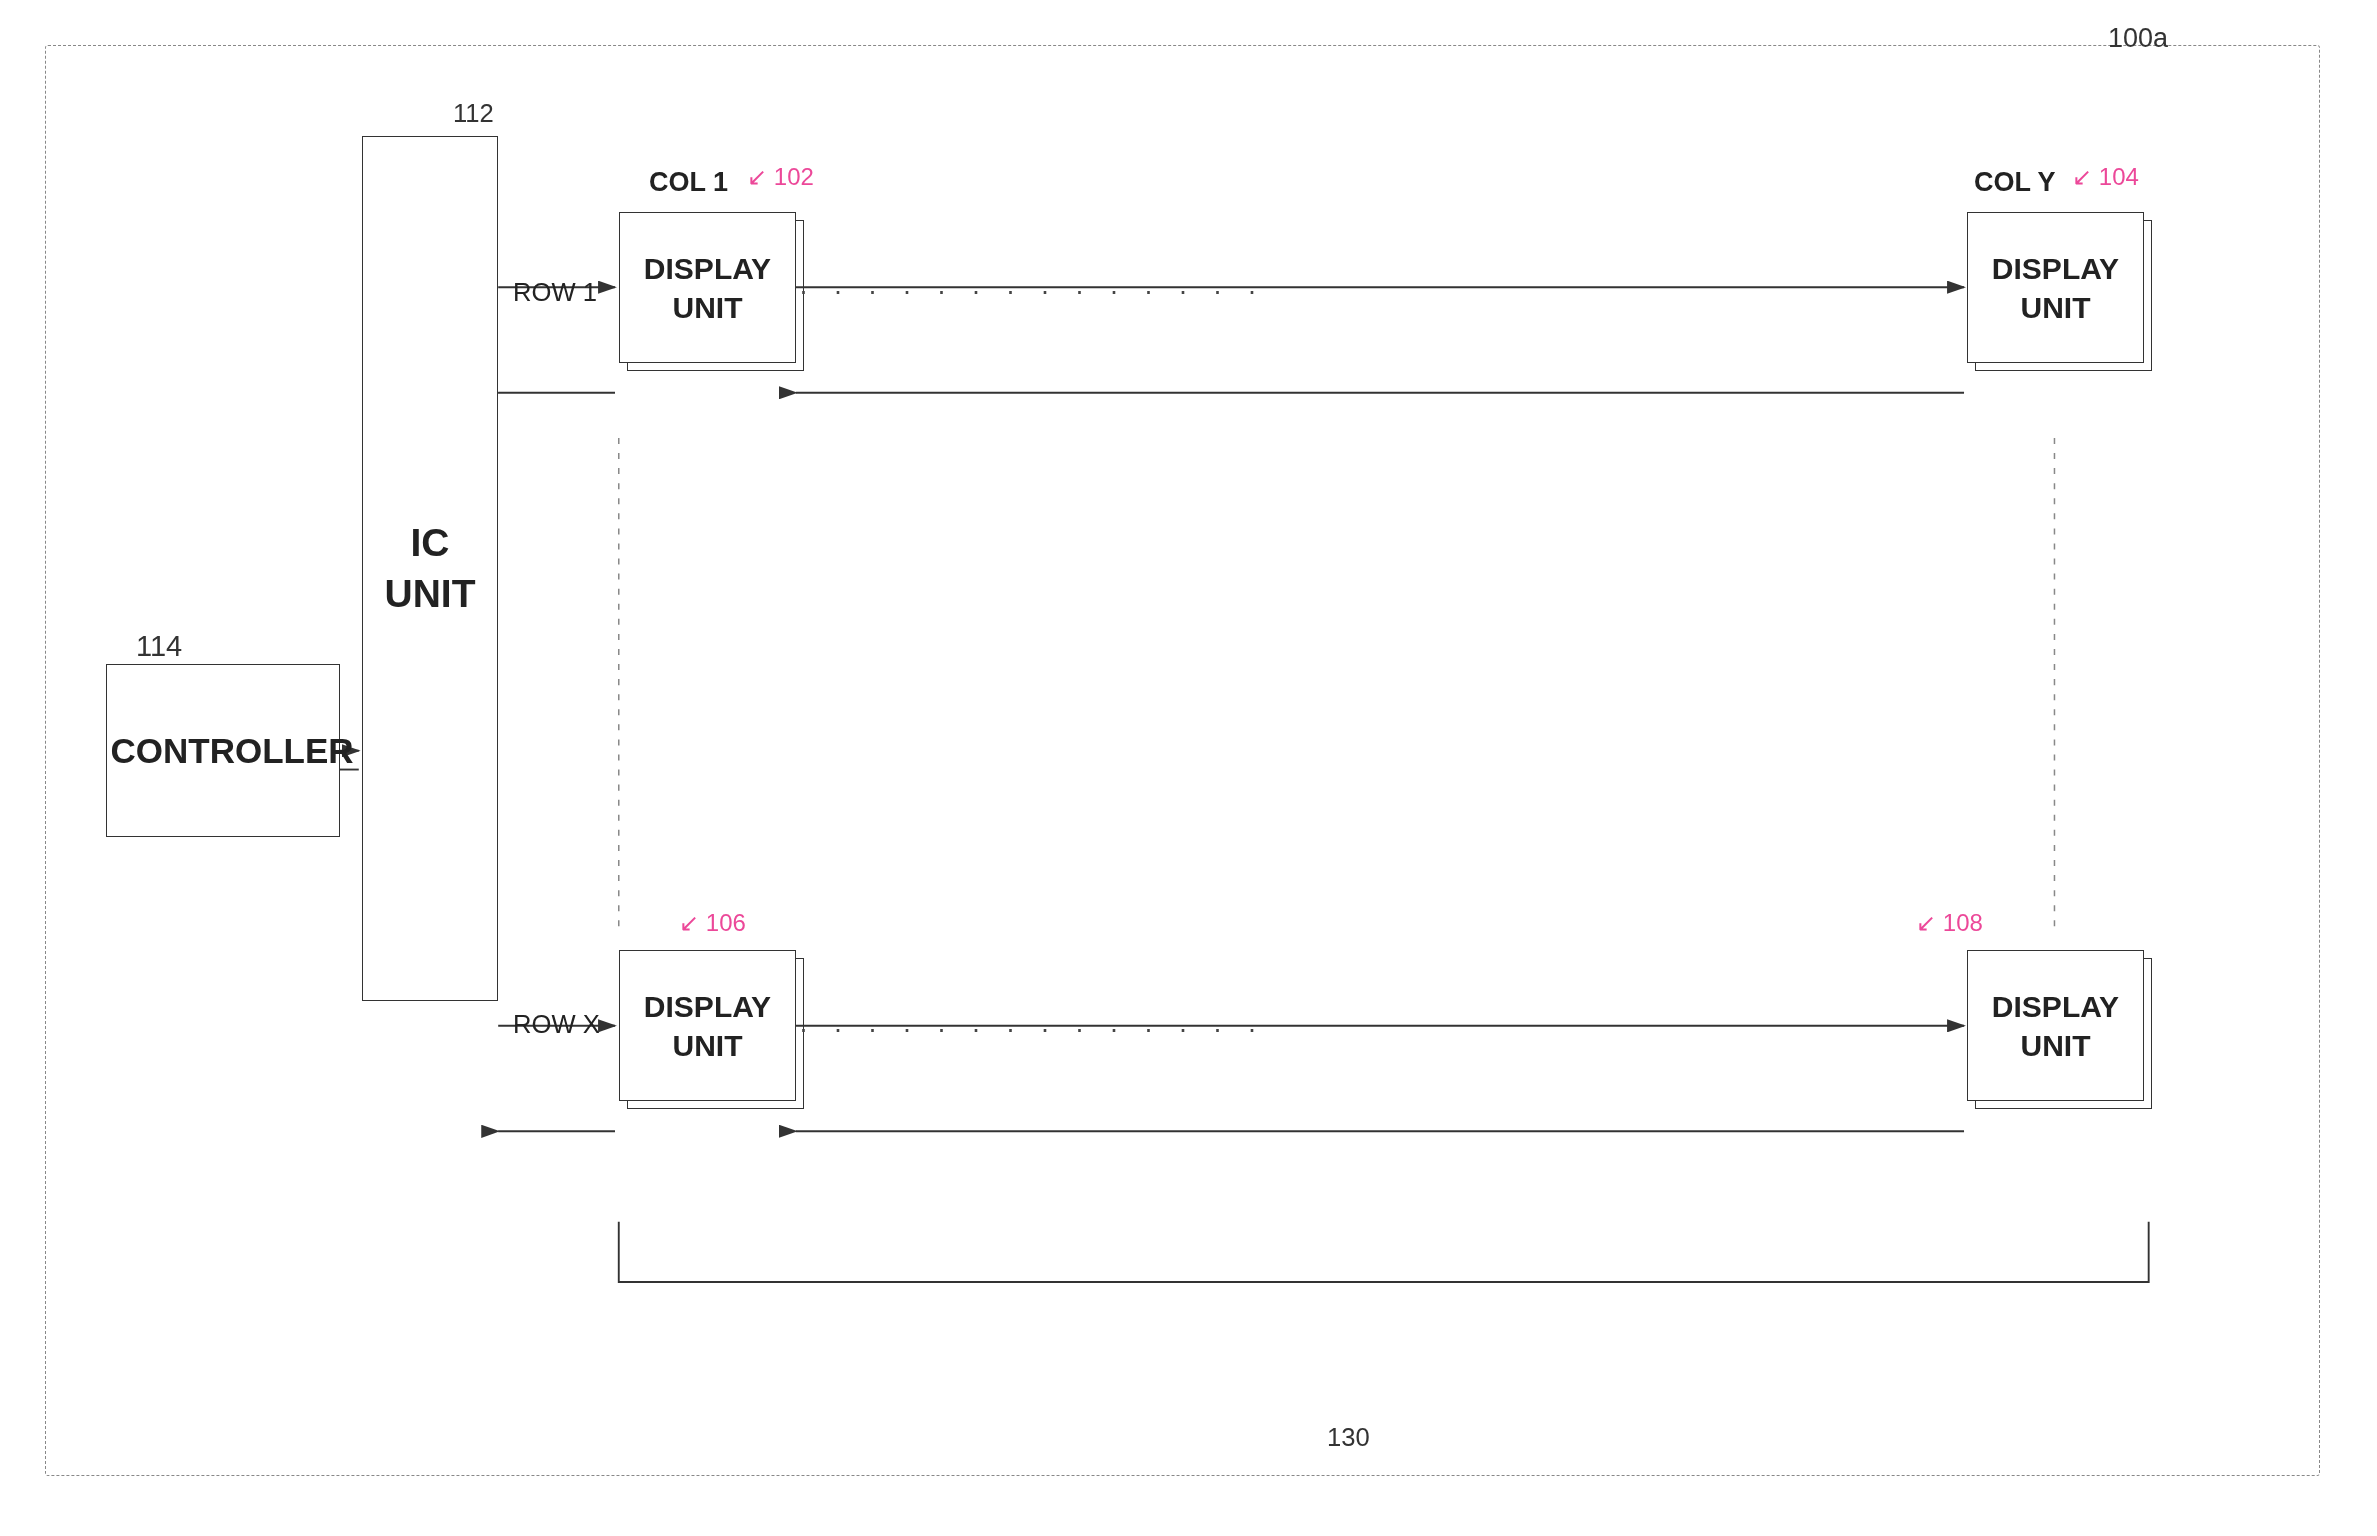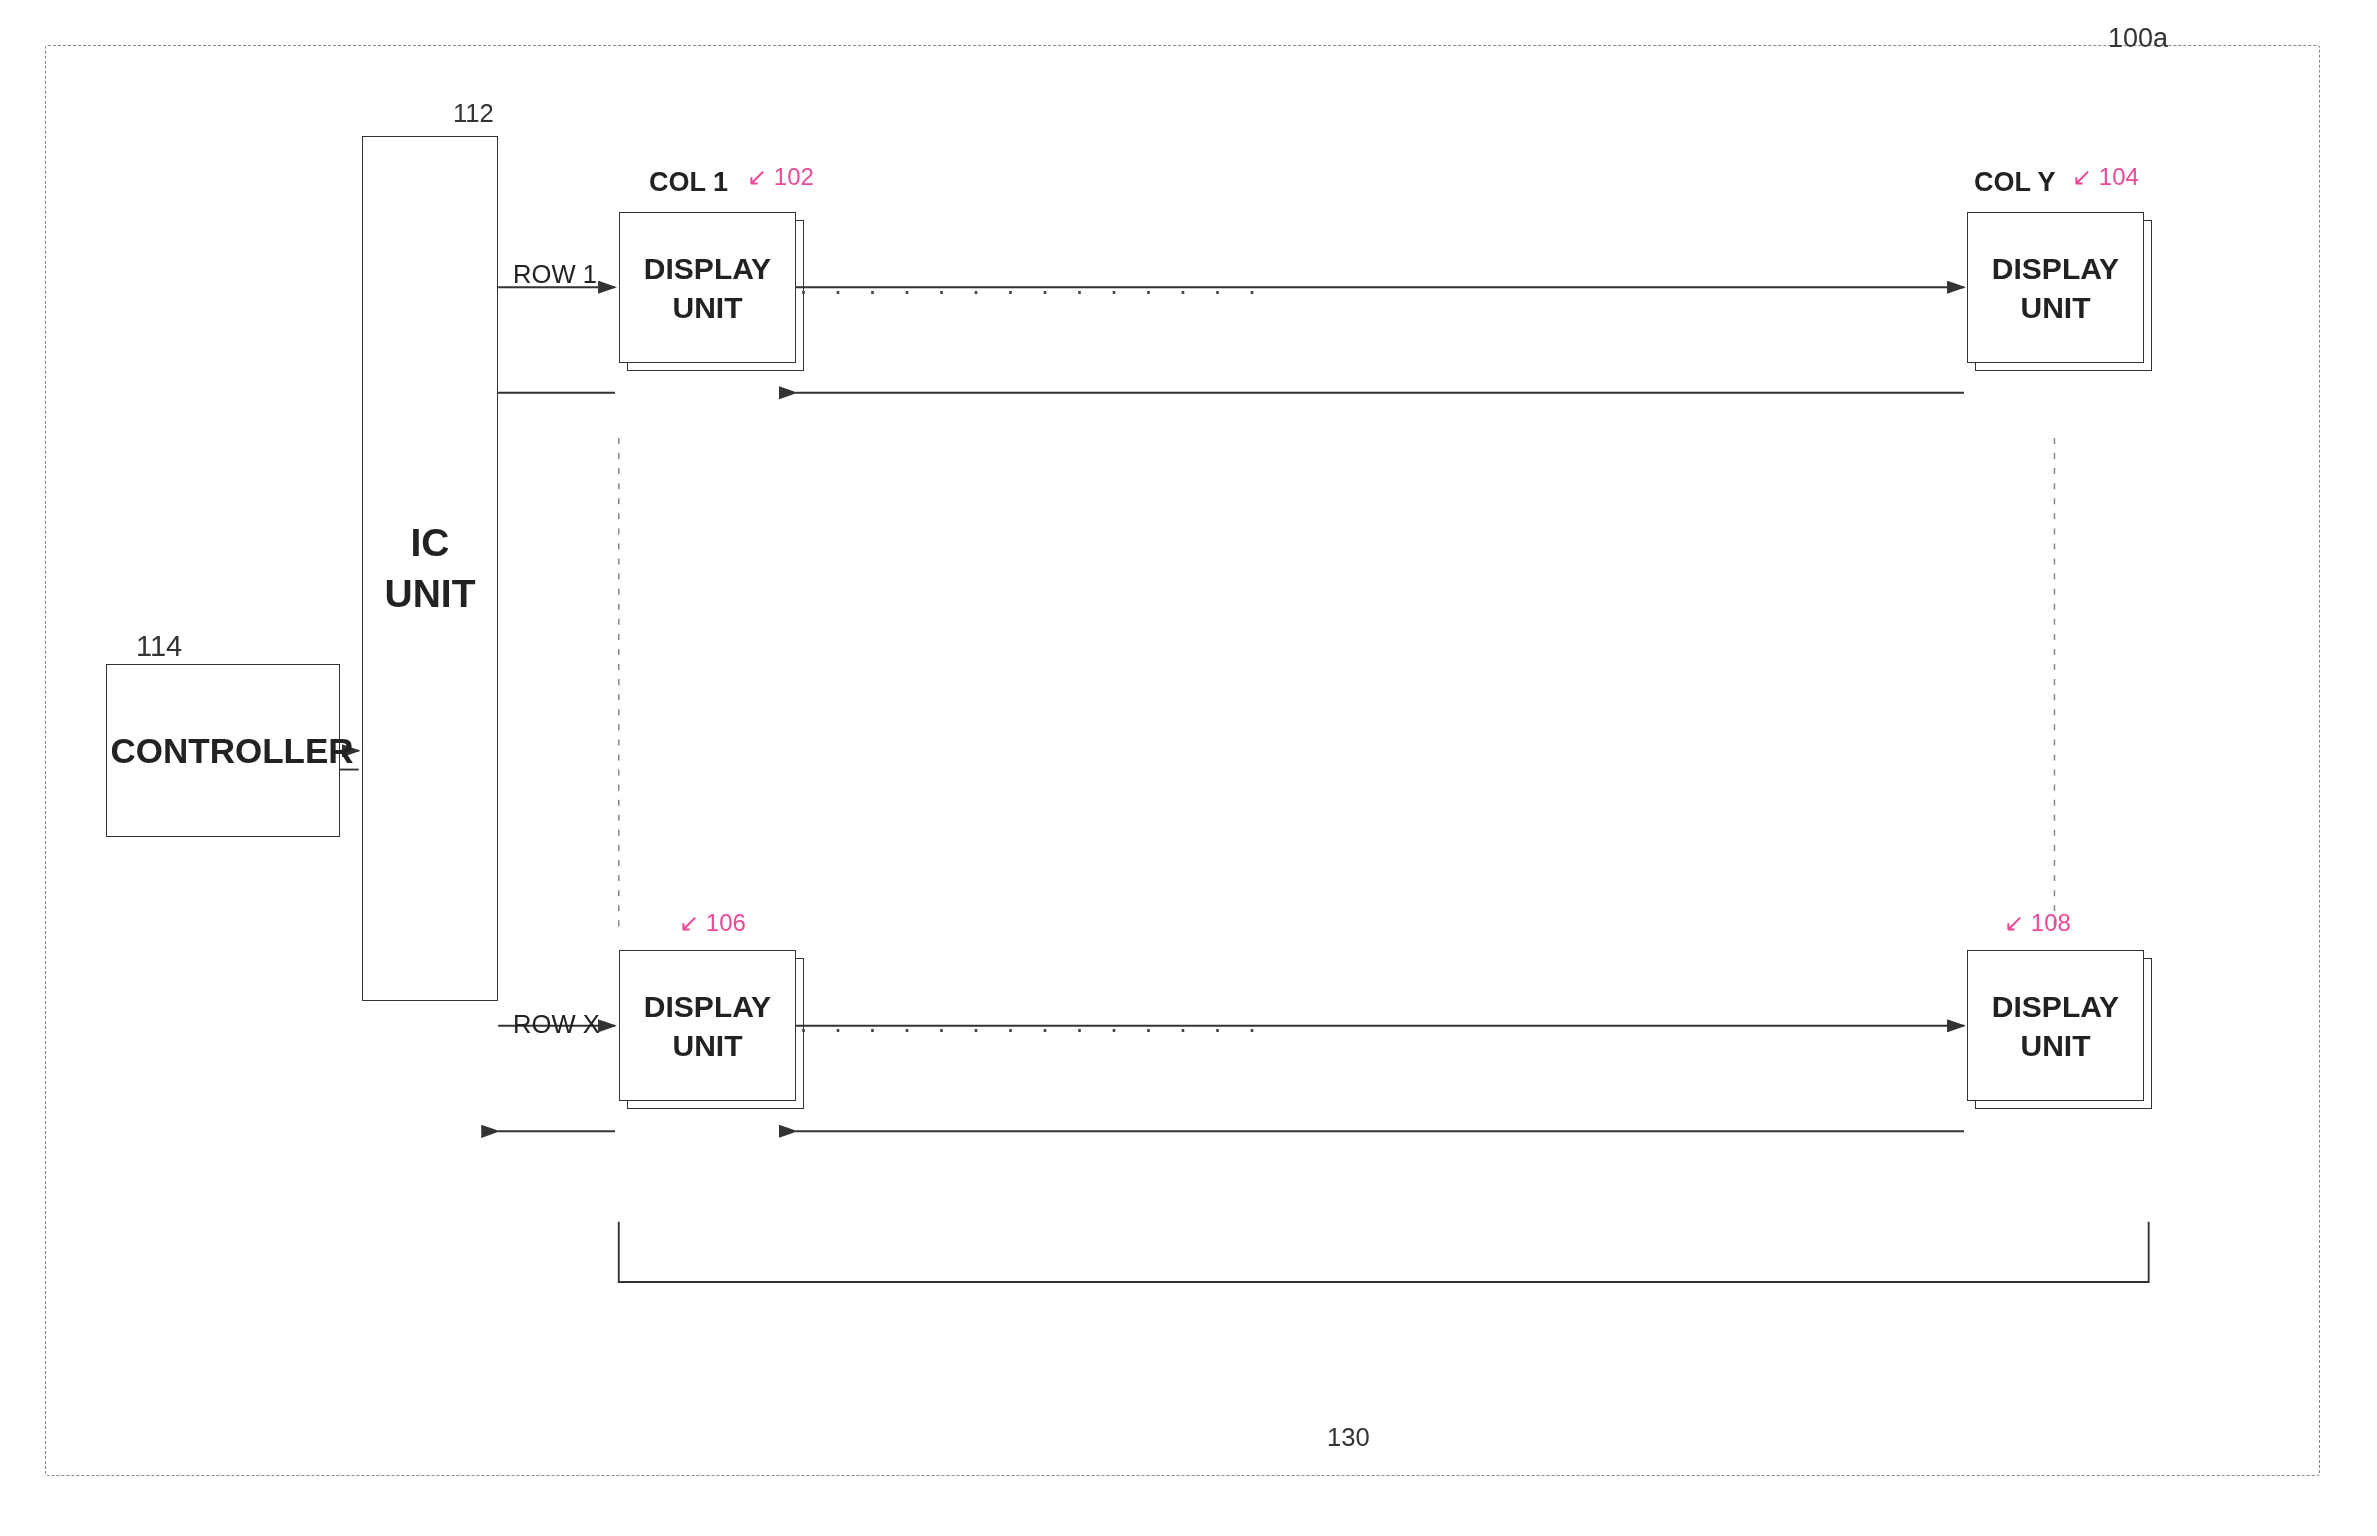--- a/index.html
+++ b/index.html
@@ -259,35 +259,35 @@
   </div>
 
   <div class="col-label" style="top: 121px; left: 1928px;">COL Y</div>
 
   <div class="ref-label" style="top: 117px; left: 2026px;">↙ 104</div>
 
   <div class="display-box display-104">
     <div class="display-label">DISPLAY<br>UNIT</div>
   </div>
 
-  <div class="row-label" style="top: 214px; left: 467px;">ROW 1</div>
+  <div class="row-label" style="top: 232px; left: 467px;">ROW 1</div>
 
   <div class="row-label" style="top: 964px; left: 467px;">ROW X</div>
 
   <div class="dots-row1">· · · · · · · · · · · · · ·</div>
 
   <div class="dots-rowx">· · · · · · · · · · · · · ·</div>
 
   <div class="ref-label" style="top: 863px; left: 633px;">↙ 106</div>
 
   <div class="display-box display-106">
     <div class="display-label">DISPLAY<br>UNIT</div>
   </div>
 
-  <div class="ref-label" style="top: 863px; left: 1958px;">↙ 108</div>
+  <div class="ref-label" style="top: 863px; left: 1870px;">↙ 108</div>
 
   <div class="display-box display-108">
     <div class="display-label">DISPLAY<br>UNIT</div>
   </div>
 
   <div style="position: absolute; bottom: 22.6px; left: 1281px; font-size: 25.6px; color: #333;">130</div>
 
 </div>
 
 

